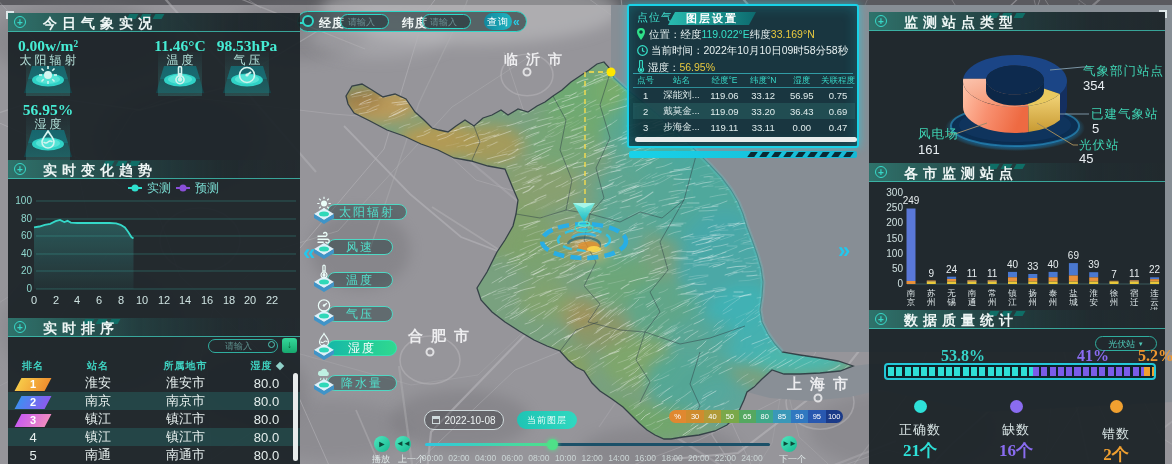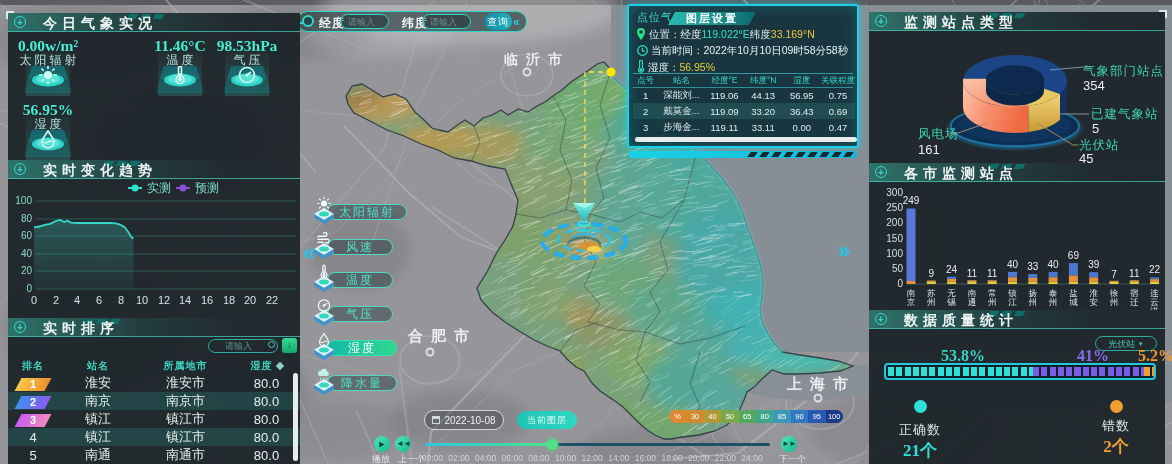--- a/index.html
+++ b/index.html
@@ -1289,21 +1289,21 @@
             <th style="width:48px">站名</th>
             <th style="width:40px">经度°E</th>
             <th style="width:40px">纬度°N</th>
             <th style="width:40px">湿度</th>
             <th>关联程度</th>
           </tr>
           <tr style="">
             <td style="width:26px">1</td>
             <td style="width:48px">深能刘...</td>
             <td style="width:40px">119.06</td>
-            <td style="width:40px">44.13</td>
+            <td style="width:40px">33.12</td>
             <td style="width:40px">56.95</td>
             <td>0.75</td>
           </tr>
           <tr style="background:rgba(45,110,110,0.4)">
             <td style="width:26px">2</td>
             <td style="width:48px">戴莫金...</td>
             <td style="width:40px">119.09</td>
             <td style="width:40px">33.20</td>
             <td style="width:40px">36.43</td>
             <td>0.69</td>
@@ -1696,20 +1696,24 @@
       <div id="qbar">
             <div class="seg" style="left:2px;width:145px;background:repeating-linear-gradient(90deg,#2ee0d8 0,#2ee0d8 6px,rgba(0,0,0,0) 6px,rgba(0,0,0,0) 8.3px)"></div>
             <div class="seg" style="left:147px;width:111px;background:repeating-linear-gradient(90deg,#7a5ce8 0,#7a5ce8 6px,rgba(0,0,0,0) 6px,rgba(0,0,0,0) 8.3px)"></div>
             <div class="seg" style="left:258px;width:11px;background:repeating-linear-gradient(90deg,#f0a030 0,#f0a030 6px,rgba(0,0,0,0) 6px,rgba(0,0,0,0) 8.3px)"></div>
           </div>
       <div style="position:absolute;left:0px;top:70px;width:296px;height:80px">
             <div style="position:absolute;left:21px;top:0;width:60px;text-align:center">
         <div style="display:inline-block;width:13px;height:13px;border-radius:50%;background:#2ee0d8"></div>
         <div style="color:#d8e4e4;font-size:13px;letter-spacing:1px;margin-top:4px">正确数</div>
         <div style="font-family:'Liberation Serif',serif;font-weight:bold;font-size:17px;color:#2ee0d8;margin-top:0px">21个</div></div>
+            <div style="position:absolute;left:117px;top:0;width:60px;text-align:center">
+        <div style="display:inline-block;width:13px;height:13px;border-radius:50%;background:#8a6cf0"></div>
+        <div style="color:#d8e4e4;font-size:13px;letter-spacing:1px;margin-top:4px">缺数</div>
+        <div style="font-family:'Liberation Serif',serif;font-weight:bold;font-size:17px;color:#8a6cf0;margin-top:0px">16个</div></div>
             <div style="position:absolute;left:217px;top:0;width:60px;text-align:center">
         <div style="display:inline-block;width:13px;height:13px;border-radius:50%;background:#f0a030"></div>
-        <div style="color:#d8e4e4;font-size:13px;letter-spacing:1px;margin-top:0">错数</div>
+        <div style="color:#d8e4e4;font-size:13px;letter-spacing:1px;margin-top:8px">错数</div>
         <div style="font-family:'Liberation Serif',serif;font-weight:bold;font-size:17px;color:#f0a030;margin-top:0px">2个</div></div>
           </div>
     </div>
   </div>
 </div>
 </div>
 </body></html>

